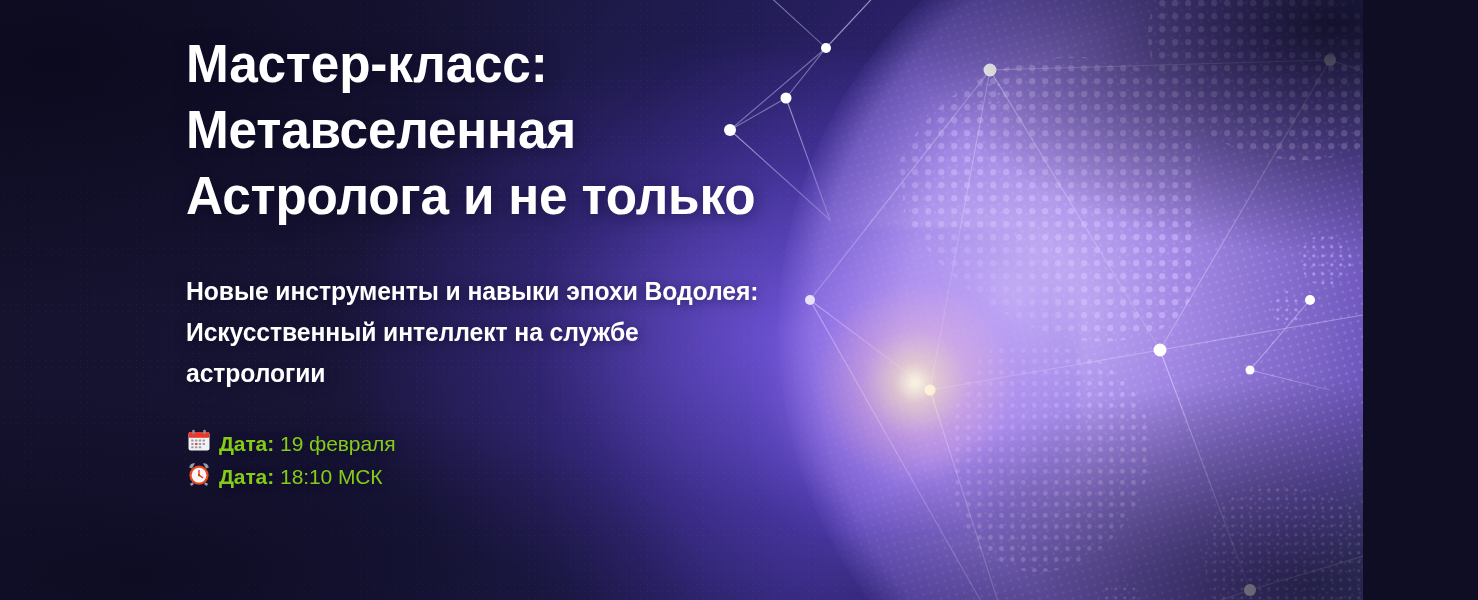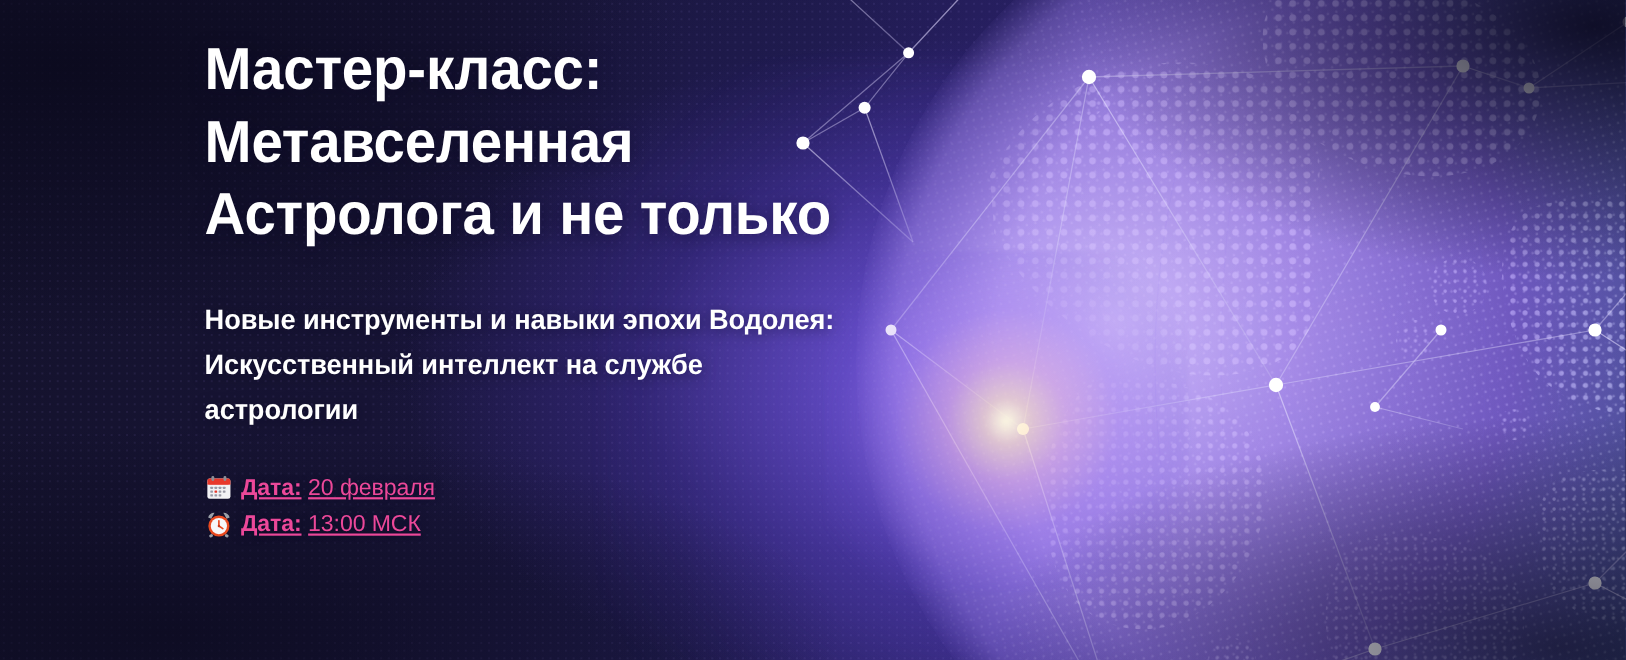--- a/index.html
+++ b/index.html
@@ -3,21 +3,21 @@
 <meta charset="utf-8">
 <title>Мастер-класс</title>
 <style>
   html, body {
     margin: 0;
     padding: 0;
     background: #0e0d24;
   }
   .banner {
     position: relative;
-    width: 1478px;
+    width: 1363px;
     height: 600px;
     overflow: hidden;
     background: #16143a;
     font-family: "Liberation Sans", "DejaVu Sans", sans-serif;
     -webkit-font-smoothing: antialiased;
   }
 
   
   .bg-base {
     position: absolute; inset: 0;
@@ -103,29 +103,27 @@
     transform-origin: left center;
     text-shadow: 0 2px 12px rgba(12,10,40,0.5);
   }
   .details {
     position: absolute;
     top: 428px; left: 0;
     width: 520px;
   }
   .detail-row {
     display: flex;
-    align-items: center;
     height: 32px;
     margin-bottom: 1px;
-    color: #ec4899;
+    color: #84cc16;
     font-size: 21px;
     line-height: 32px;
     letter-spacing: -0.1px;
     text-shadow: 0 1px 8px rgba(12,10,40,0.55);
-    text-decoration: underline;
   }
   .detail-ico {
     width: 26px; height: 26px;
     flex: 0 0 26px;
     margin-right: 7px;
     position: relative;
     display: inline-block;
   }
   .detail-label { font-weight: 700; }
   .detail-value { font-weight: 400; margin-left: 6px; }
@@ -344,41 +342,41 @@
               <rect x="12.8" y="15.0" width="2.4" height="2" rx="0.4"></rect>
               <rect x="16.6" y="15.0" width="2.4" height="2" rx="0.4"></rect>
               <rect x="5.2" y="18.3" width="2.4" height="2" rx="0.4"></rect>
               <rect x="9.0" y="18.3" width="2.4" height="2" rx="0.4"></rect>
               <rect x="12.8" y="18.3" width="2.4" height="2" rx="0.4"></rect>
             </g>
             <rect x="9.0" y="15.0" width="2.4" height="2" rx="0.4" fill="#e8392c"></rect>
           </svg>
         </span>
         <span class="detail-label">Дата:</span>
-        <span class="detail-value">20 февраля</span>
+        <span class="detail-value">19 февраля</span>
       </div>
 
       <div class="detail-row">
         <span class="detail-ico">
           <svg class="ico-svg" viewBox="0 0 26 26" aria-hidden="true">
             <path d="M3.2 6.4 A5.4 5.4 0 0 1 9.0 2.2 L6.0 7.6 Z" fill="#9aa0a8"></path>
             <path d="M22.8 6.4 A5.4 5.4 0 0 0 17.0 2.2 L20.0 7.6 Z" fill="#9aa0a8"></path>
             <circle cx="13" cy="14.2" r="9.6" fill="#e8491f"></circle>
             <circle cx="13" cy="14.2" r="7.4" fill="#f7f7f9"></circle>
             <g stroke="#e8491f" stroke-width="1.5" stroke-linecap="round">
               <line x1="13" y1="14.2" x2="13" y2="9.4"></line>
               <line x1="13" y1="14.2" x2="16.6" y2="16.6"></line>
             </g>
             <circle cx="13" cy="14.2" r="1.1" fill="#c8381a"></circle>
             <rect x="4.2" y="21.8" width="3.4" height="2.6" rx="1.1" fill="#9aa0a8" transform="rotate(-24 5.9 23.1)"></rect>
             <rect x="18.4" y="21.8" width="3.4" height="2.6" rx="1.1" fill="#9aa0a8" transform="rotate(24 20.1 23.1)"></rect>
           </svg>
         </span>
         <span class="detail-label">Дата:</span>
-        <span class="detail-value">13:00 МСК</span>
+        <span class="detail-value">18:10 МСК</span>
       </div>
 
 
     </div>
   </div>
 
   <div class="bg-vignette"></div>
 </div>
 
 </body></html>

